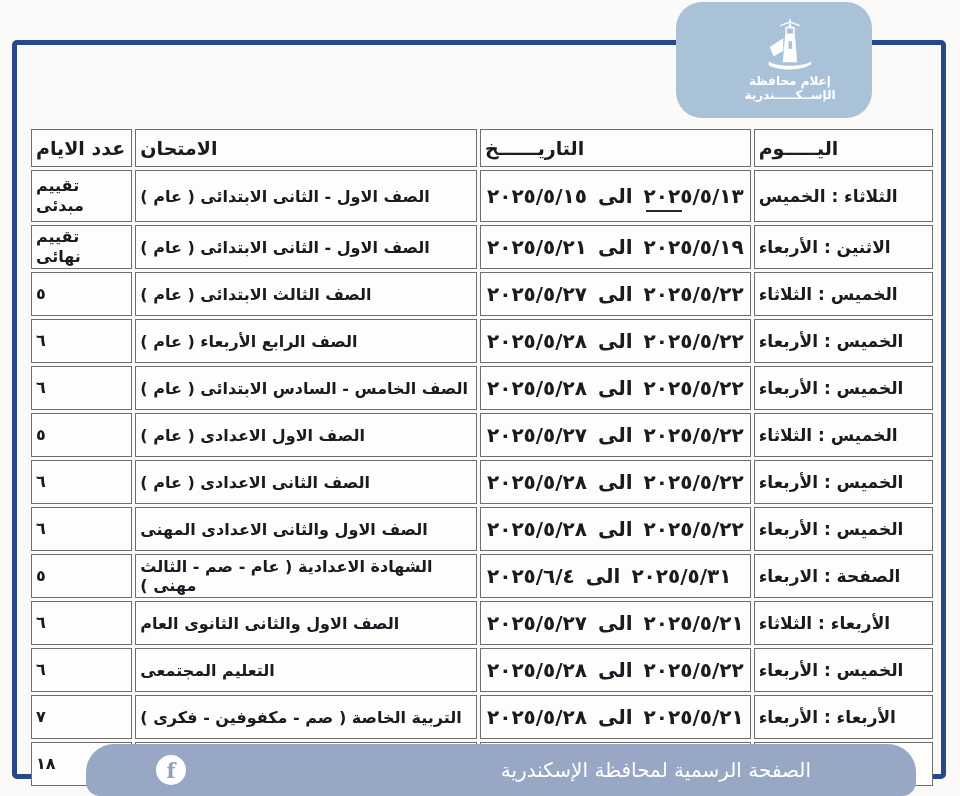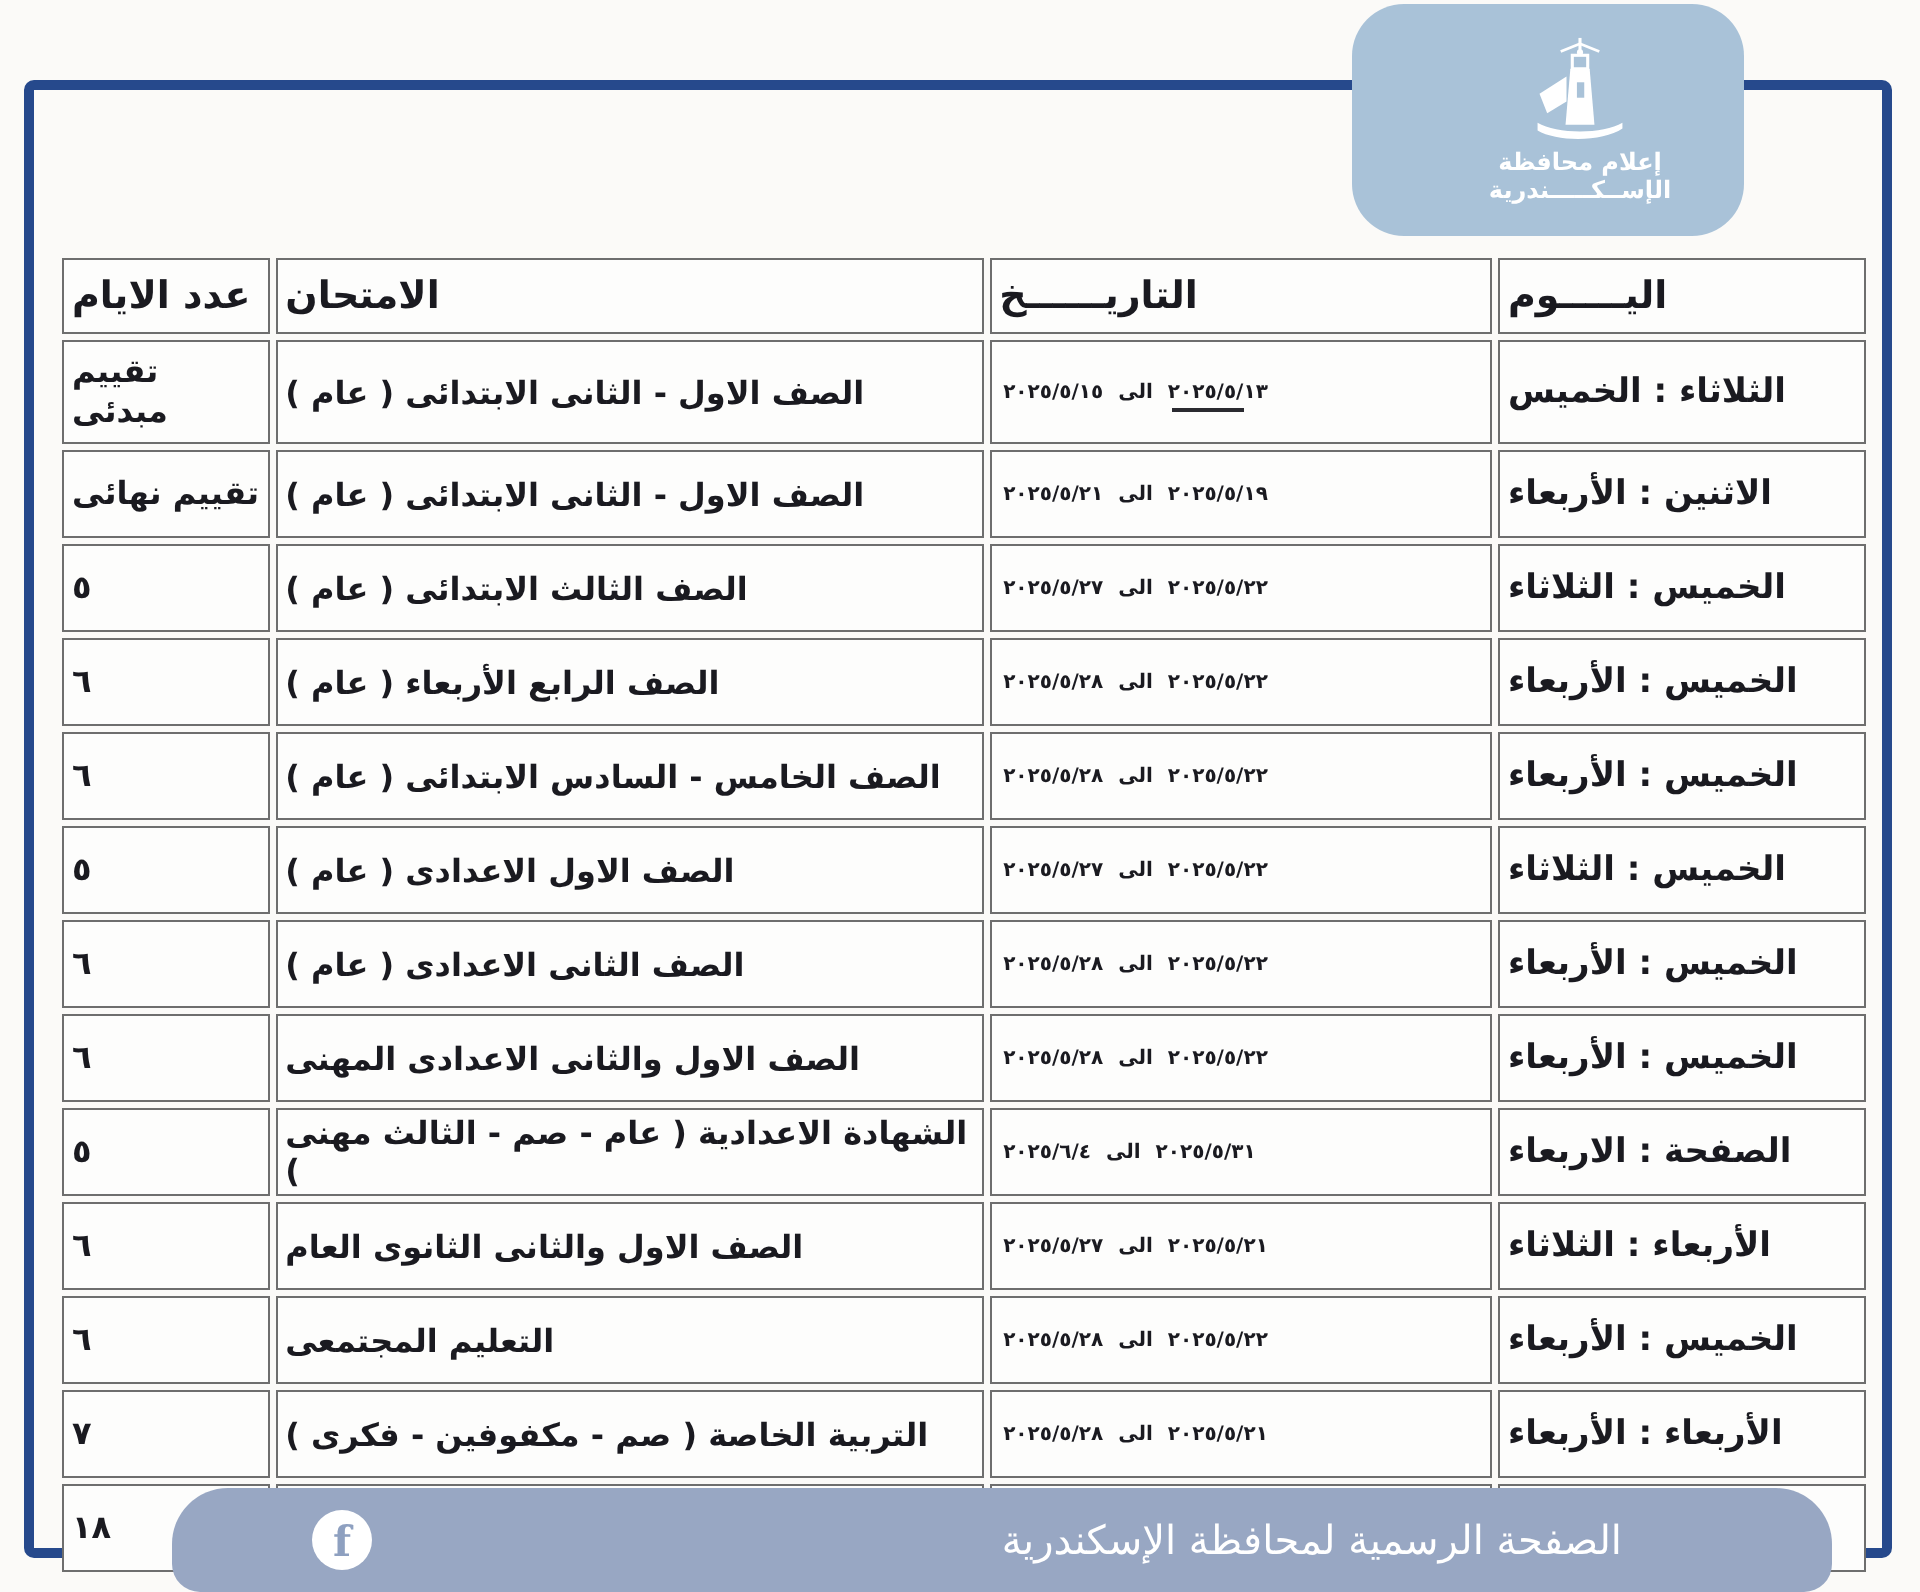--- a/index.html
+++ b/index.html
@@ -30,21 +30,21 @@
   }
   .exam th,.exam td{
     background:#fdfdfc;border:1px solid #6e6e6e;
     text-align:left;vertical-align:middle;
     color:#1a1a20;font-weight:bold;padding:1px 4px;
   }
   .exam th{height:34px;font-size:19px;}
   .exam td{height:40px;font-size:16px;}
   .exam tr.tall td{height:48px;}
   td.day{font-size:17px;}
-  td.date{font-size:10px;white-space:nowrap;}
+  td.date{font-size:20px;white-space:nowrap;}
   td.days{font-size:16px;white-space:pre-line;line-height:1.25;margin-left:44px;}
   .date span{position:relative;display:inline-block;padding:0 2px;}
   .u-mark::after{
     content:"";position:absolute;left:4px;bottom:-4px;width:36px;
     border-bottom:2.5px solid #2a2a30;
   }
   .u-squig::after{
     content:"";position:absolute;left:2px;bottom:-6px;width:58px;height:5px;
     border-bottom:2.5px solid #2a2a30;border-radius:50%/60%;
   }

